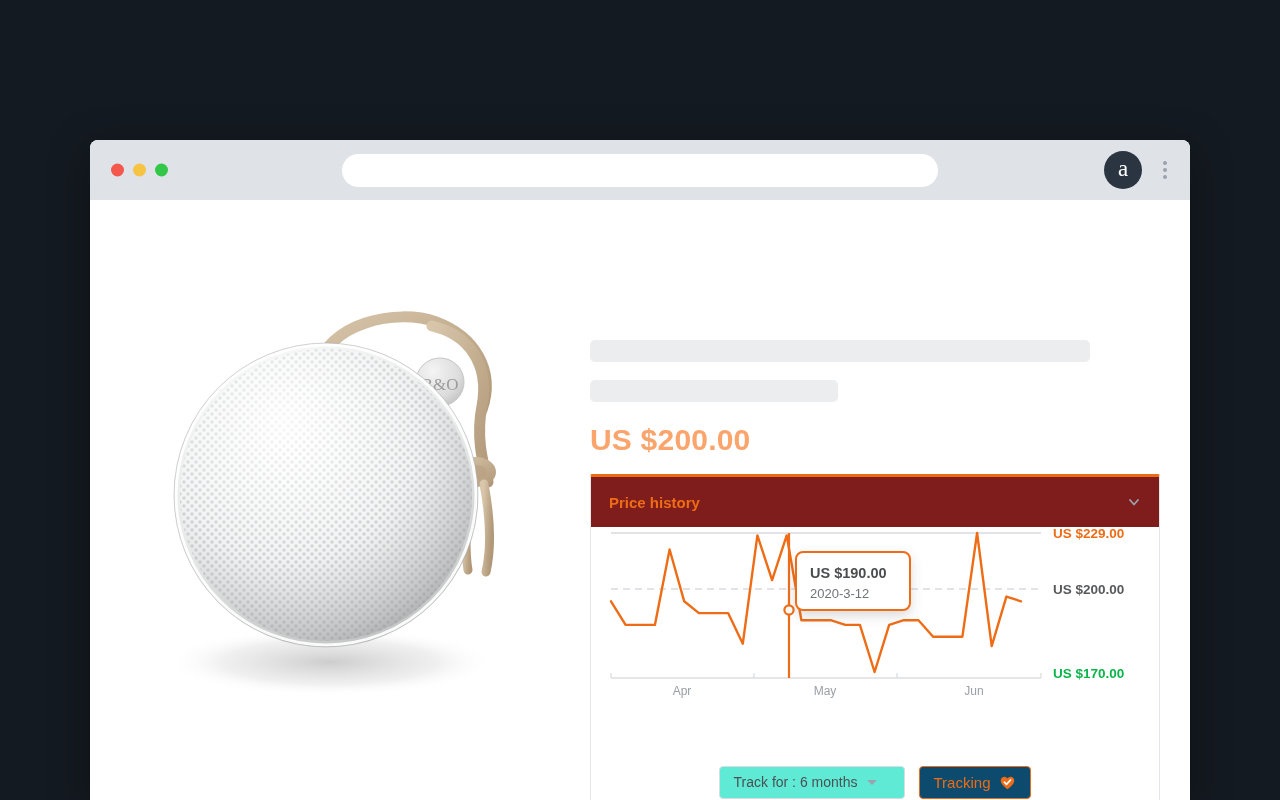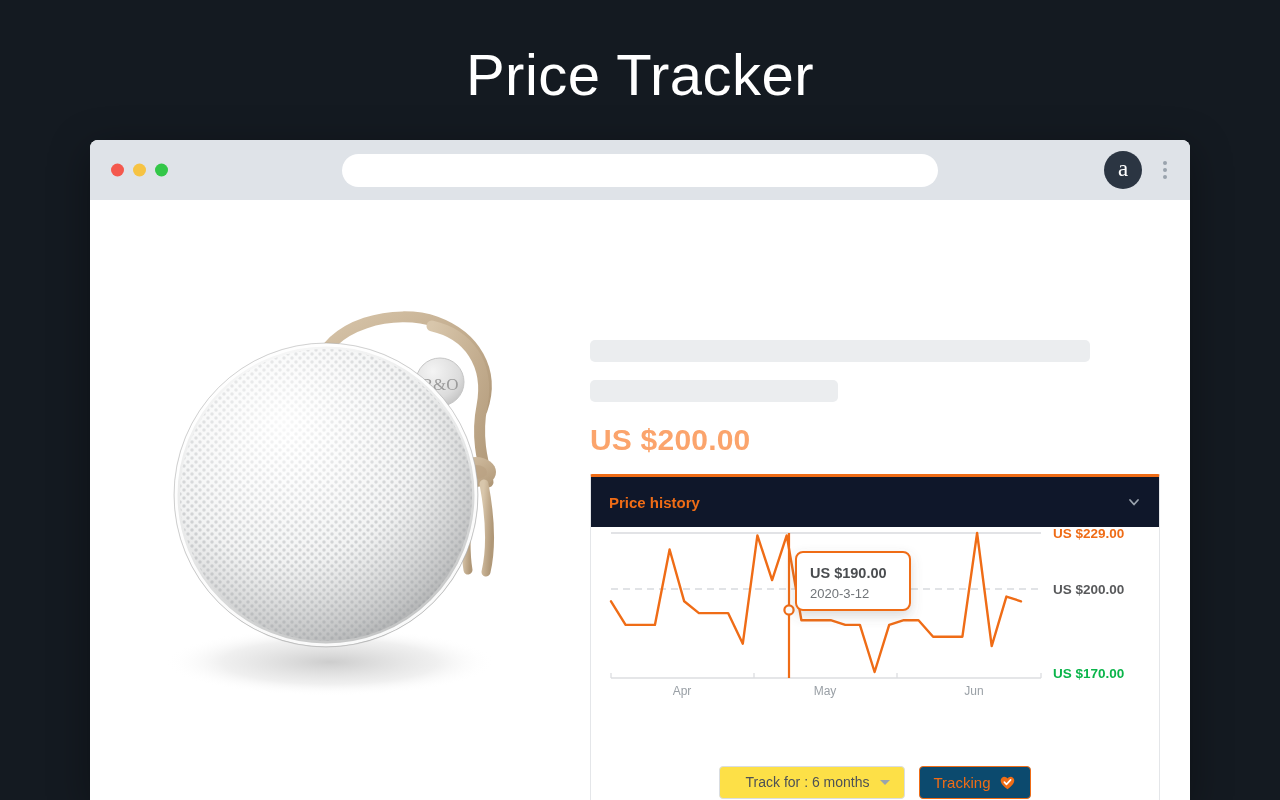--- a/index.html
+++ b/index.html
@@ -150,21 +150,21 @@
     margin-top: 16px;
     width: 570px;
     background: #ffffff;
     border: 1px solid #e4e6e9;
     border-top: 3px solid #ef6c16;
     border-radius: 2px;
   }
 
   .card-header {
     height: 50px;
-    background: #0f172a;
+    background: #7f1d1d;
     display: flex;
     align-items: center;
     padding: 0 18px;
     position: relative;
   }
   .card-title {
     color: #ef6c16;
     font-size: 15px;
     font-weight: bold;
   }
@@ -188,27 +188,27 @@
     align-items: center;
     justify-content: center;
     gap: 14px;
   }
 
   .select-track {
     height: 33px;
     min-width: 186px;
     border: 1px solid #d9dde2;
     border-radius: 4px;
-    background: #fde047;
+    background: #5eead4;
     color: #4d5156;
     font-family: "Liberation Sans", sans-serif;
     font-size: 14px;
     display: flex;
     align-items: center;
-    justify-content: flex-end;
+    justify-content: flex-start;
     gap: 10px;
     padding: 0 14px;
     cursor: pointer;
   }
   .caret {
     width: 0; height: 0;
     border-left: 5px solid transparent;
     border-right: 5px solid transparent;
     border-top: 5px solid #9aa3ad;
     display: block;
@@ -228,21 +228,20 @@
     padding: 0 14px;
     cursor: pointer;
   }
   .heart-check { width: 17px; height: 17px; display: block; }
 </style>
 </head>
 <body>
 
 <div class="page">
 
-  <h1 class="hero-title">Price Tracker</h1>
 
   <div class="browser">
 
     <div class="browser-chrome">
       <div class="traffic-lights">
         <span class="dot red"></span>
         <span class="dot yellow"></span>
         <span class="dot green"></span>
       </div>
 

